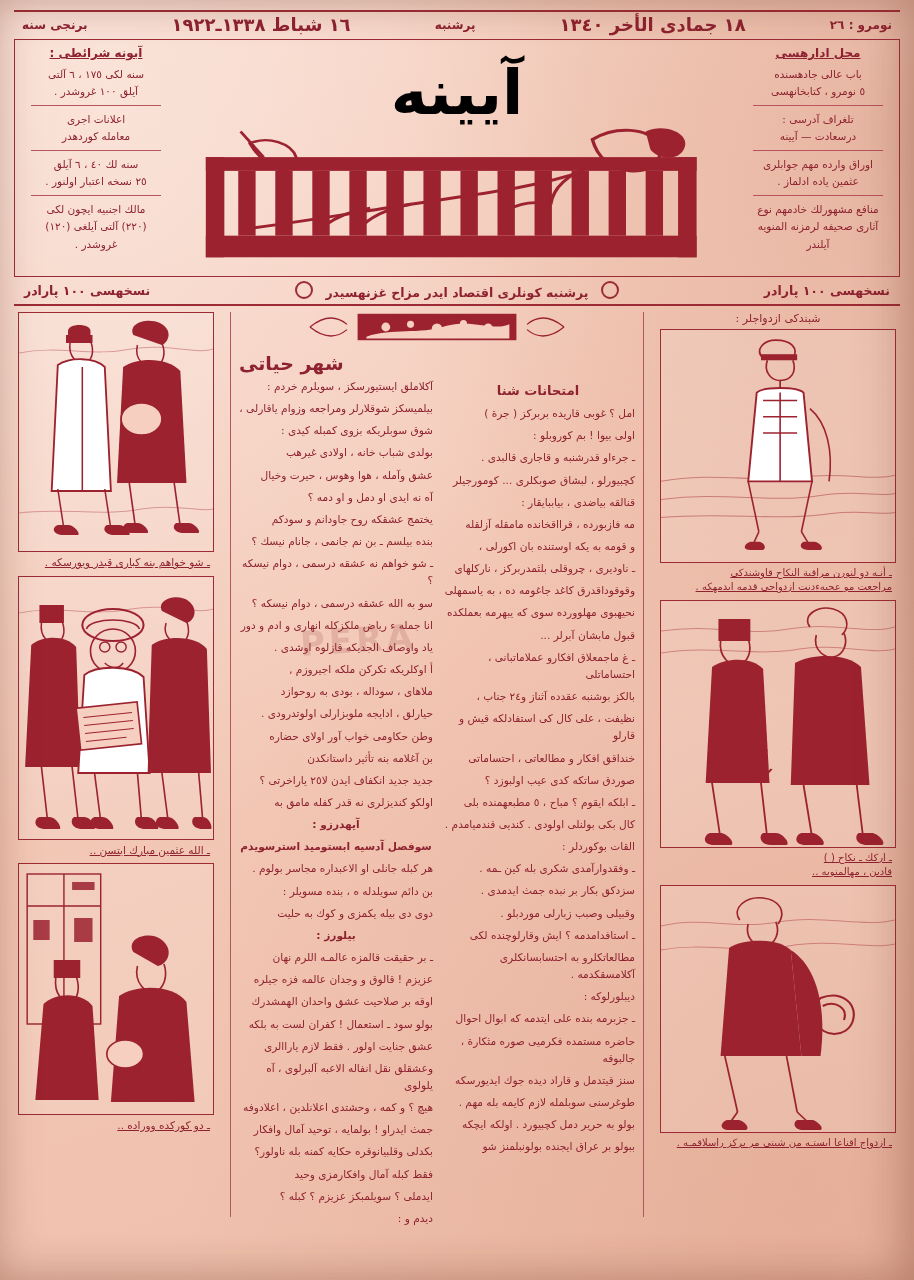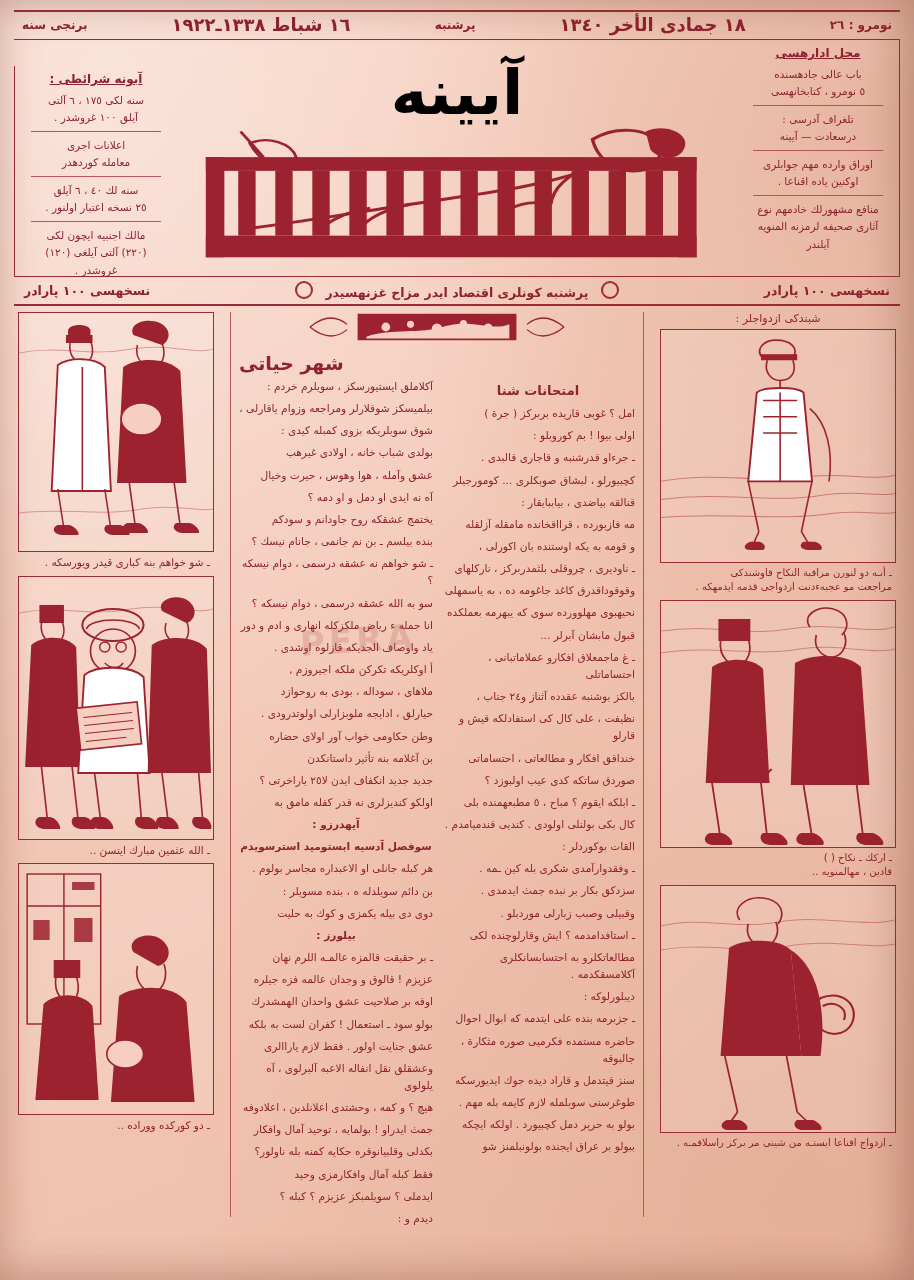--- a/index.html
+++ b/index.html
@@ -42,21 +42,21 @@
   .mast {
     display:flex; align-items:stretch; justify-content:space-between;
     border-top: 1.5px solid #9c2b36;
     border-bottom: 1.5px solid #9c2b36;
     height: 236px;
   }
   .mast-col {
     width: 150px; padding: 4px 6px;
     font-size: 10.5px; line-height: 1.55; text-align:center;
   }
-  .mast-col.left { border-left: 1.2px solid #9c2b36; margin-top: 26px; }
+  .mast-col.left { border-left: 1.2px solid #9c2b36; }
   .mast-col.right { border-right: 1.2px solid #9c2b36; }
   .mast-col .hd { font-size: 12px; font-weight:bold; margin-bottom:3px; text-decoration: underline; }
   .mast-col .itm { margin: 1.5px 0; }
   .mast-col hr { border:0; border-top:1px solid #b9545c; margin:5px 10px; }
   .mast-center {
     flex:1; position:relative; overflow:hidden;
   }
   .logo-title {
     position:absolute; top: 16px; left: 0; right: 0;
     text-align:center; font-size: 62px; font-weight: bold;
@@ -83,21 +83,21 @@
   .col-text { flex:1; padding: 0 8px; border-left:1.2px solid #b4565e; border-right:1.2px solid #b4565e;}
   .col-cartoons.right { width: 236px; }
 
   .cart-box { margin-bottom: 6px; }
   .cart-frame {
     border: 1.6px solid #9c2b36; height: 190px; position:relative; overflow:hidden;
     background: rgba(255,255,255,0.14);
   }
   .cart-frame.tall { height: 232px; }
   .cart-frame.xtall { height: 246px; }
-  .cart-cap { font-size: 10.5px; text-align:right; padding: 3px 4px 0 4px; line-height:1.4; }
+  .cart-cap { font-size: 10.5px; text-align:right; padding: 3px 4px 0 4px; line-height:1.4;text-decoration:underline; }
   .cart-cap.c2 { font-size:10px; }
 
   .headline {
     text-align:left; font-size: 19px; font-weight:bold; margin: 6px 0 4px 0;
   }
   .orn { text-align:center; margin-bottom: 2px; }
   .textcols { display:flex; gap:8px; }
   .tcol { flex:1; font-size: 10.6px; line-height: 1.62; text-align: right; }
   .tcol .sub { font-size: 13px; font-weight:bold; text-align:center; margin: 2px 0 4px; }
   .tcol p { margin: 0 0 5px 0; }
@@ -134,21 +134,21 @@
 
     <div class="mast-col right">
       <div class="hd">محل ادارهسى</div>
       <div class="itm">باب عالى جادهسنده</div>
       <div class="itm">٥ نومرو ، كتابخانهسى</div>
       <hr>
       <div class="itm">تلغراف آدرسى :</div>
       <div class="itm">درسعادت  —  آيينه</div>
       <hr>
       <div class="itm">اوراق وارده مهم جوابلرى</div>
-      <div class="itm">اوكنين ياده اقناعا .</div>
+      <div class="itm">عثمين ياده ادلماز .</div>
       <hr>
       <div class="itm">منافع مشهورلك خادمهم نوع</div>
       <div class="itm">آثارى صحيفه لرمزنه المنويه</div>
       <div class="itm">آيلندر</div>
     </div>
 
     <div class="mast-center">
       <div class="logo-title">آيينه</div>
       <div class="nameplate-art">
         <svg viewBox="0 0 470 165" width="100%" height="100%" preserveAspectRatio="none">

